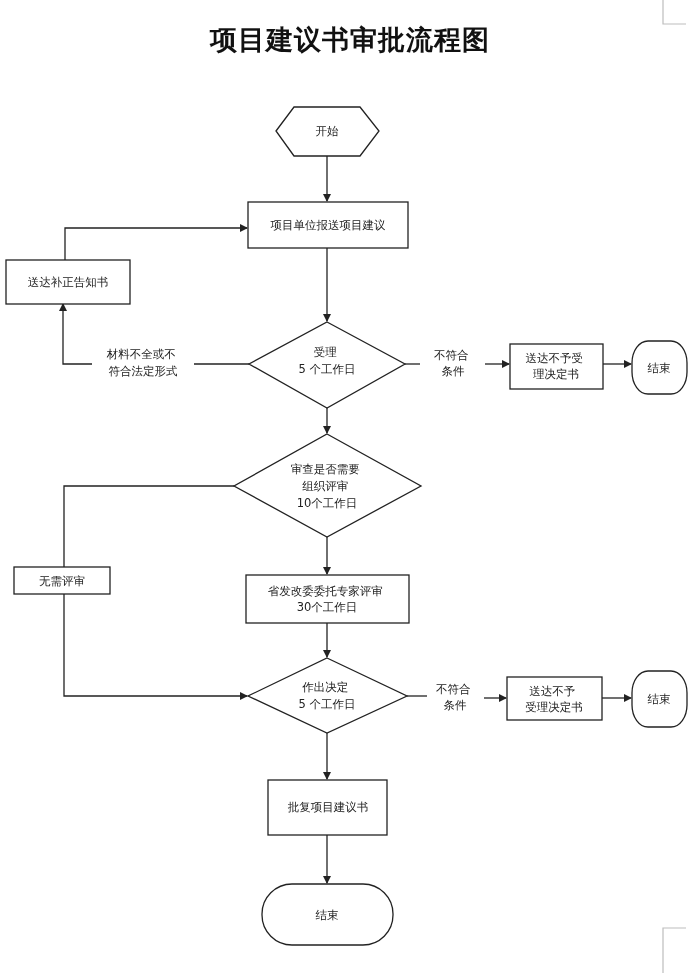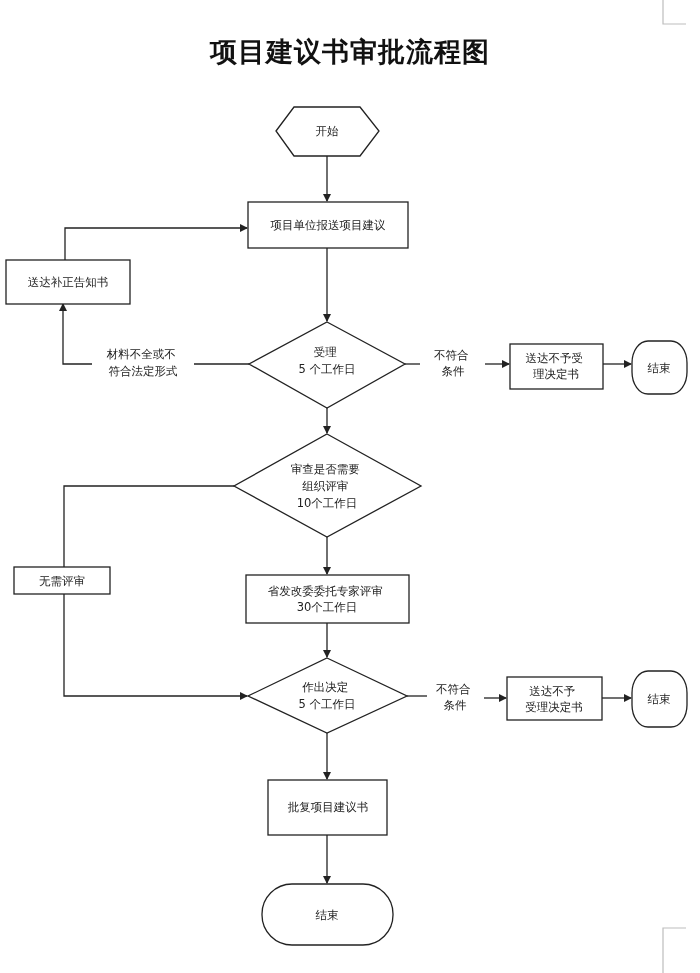--- a/index.html
+++ b/index.html
@@ -1,20 +1,20 @@
 <!DOCTYPE html>
 <html><head>
 <meta charset="utf-8">
 <style>
   html, body { margin: 0; padding: 0; background: #ffffff; }
   body { width: 700px; height: 973px; position: relative; overflow: hidden;
          font-family: "DejaVu Sans", "Liberation Sans", sans-serif; }
   .title { position: absolute; left: 0; width: 700px; top: 22px; text-align: center;
            font-family: "DejaVu Serif", "Liberation Serif", serif; font-weight: bold;
-           font-size: 27px; color: #111; letter-spacing: 1px; margin-top: 12px; }
+           font-size: 27px; color: #111; letter-spacing: 1px; }
   svg { position: absolute; left: 0; top: 0; }
   .node-text { font-family: "DejaVu Sans", "Liberation Sans", sans-serif; font-size: 11.5px; fill: #222; }
   .shape { fill: #ffffff; stroke: #222; stroke-width: 1.3; }
   .edge { fill: none; stroke: #222; stroke-width: 1.3; }
   .corner { fill: none; stroke: #bdbdbd; stroke-width: 1.2; }
 </style>
 </head>
 <body>
 
 <div class="title">项目建议书审批流程图</div>

